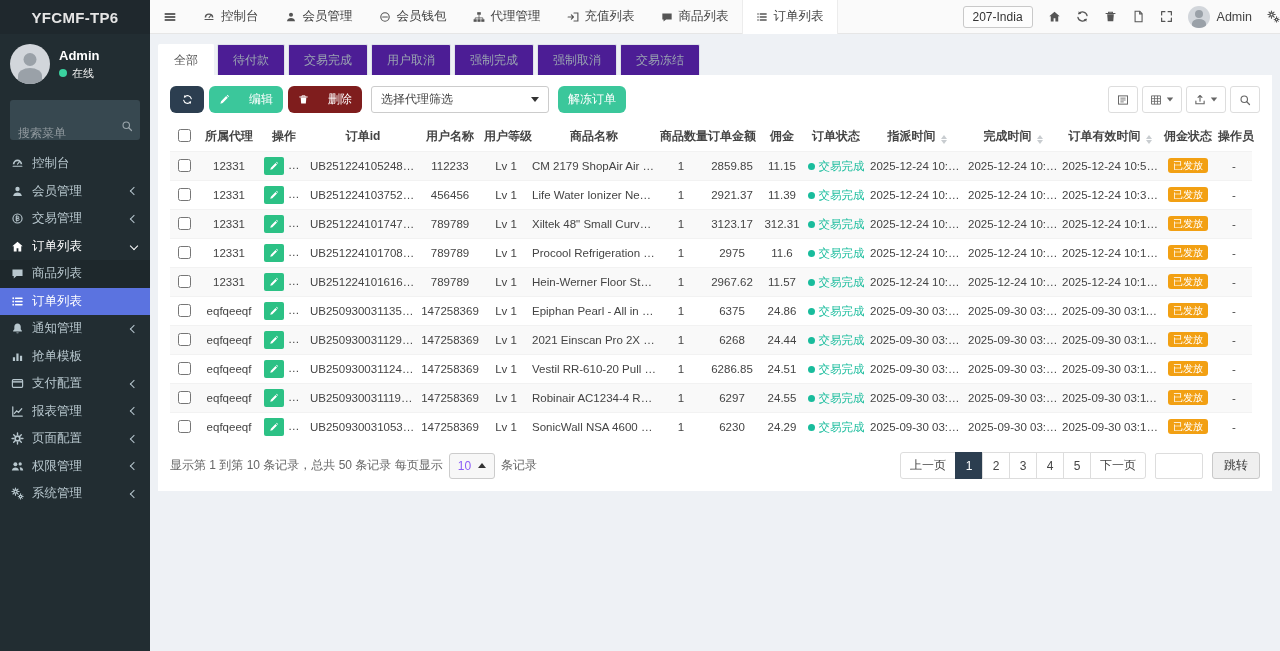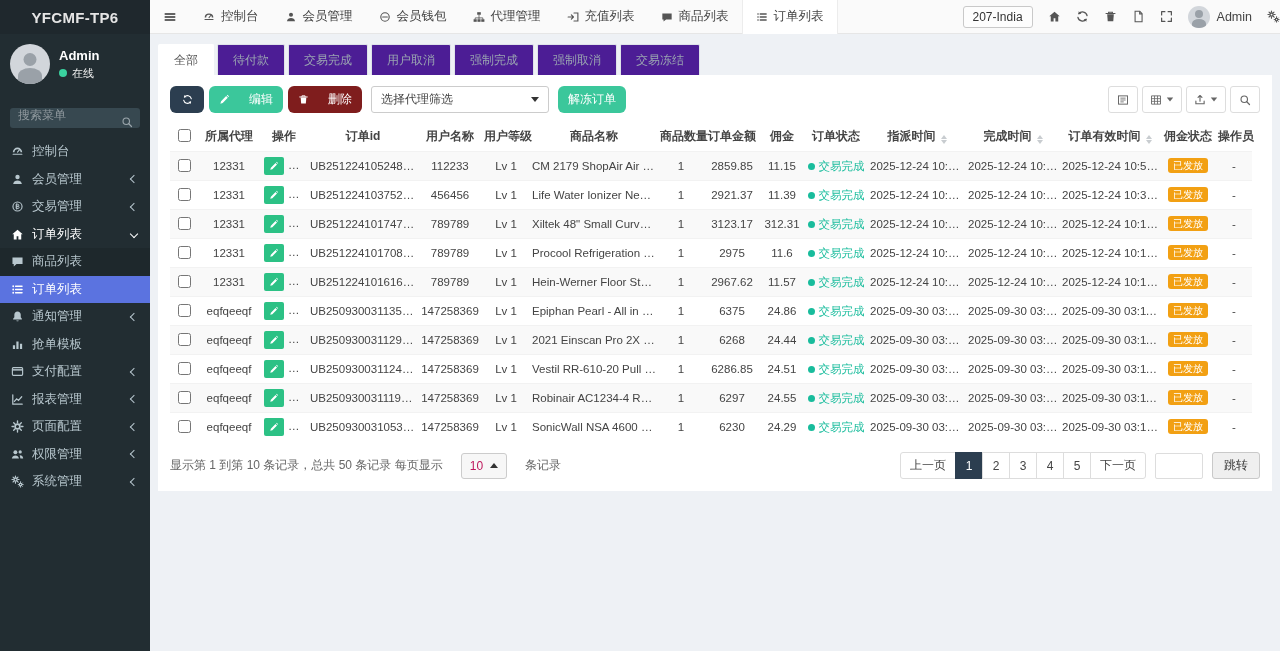--- a/index.html
+++ b/index.html
@@ -12,21 +12,21 @@
   .userpanel { display:flex; align-items:center; gap:9px; padding:10px 10px 8px; }
   .avatar { width:40px; height:40px; border-radius:50%; background:#d2d6db; position:relative; overflow:hidden; flex-shrink:0; }
   .avatar::before { content:""; position:absolute; left:50%; top:9px; transform:translateX(-50%); width:13px; height:13px; border-radius:50%; background:#9aa1a8; }
   .avatar::after { content:""; position:absolute; left:50%; top:24px; transform:translateX(-50%); width:24px; height:16px; border-radius:50% 50% 0 0; background:#9aa1a8; }
   .avatar.sm { width:22px; height:22px; }
   .avatar.sm::before { width:8px; height:8px; top:4px; }
   .avatar.sm::after { width:14px; height:9px; top:13px; }
   .uname { color:#fff; font-size:13px; font-weight:bold; margin-bottom:3px; }
   .ustatus { font-size:11px; color:#eee; display:flex; align-items:center; gap:5px; }
   .dot { width:8px; height:8px; border-radius:50%; background:#3ad29f; }
-  .searchbox { margin:16px 10px 10px; height:20px; background:#374850; border-radius:3px; display:flex; align-items:flex-start; }
+  .searchbox { margin:8px 10px 10px; height:40px; background:#374850; border-radius:3px; display:flex; align-items:flex-end; }
   .searchbox input { flex:1; min-width:0; background:transparent; border:none; outline:none; color:#fff; font-size:12px; padding:0 8px; font-family:inherit; }
   .searchbox input::placeholder { color:#90999e; }
   .searchbox .sbtn { width:26px; height:28px; background:transparent; border:none; color:#9aa5ab; display:flex; align-items:center; justify-content:center; cursor:pointer; }
   .menu { flex:1; }
   .mi { height:27.5px; display:flex; align-items:center; gap:8px; padding:0 11px; font-size:12.5px; cursor:pointer; color:#b8c7ce; }
   .mi .ic { width:13px; height:13px; display:inline-flex; flex-shrink:0; }
   .mi .lbl { flex:1; white-space:nowrap; }
   .mi.open { color:#fff; }
   .mi.sub { background:#1e282c; }
   .mi.active { background:#5b73e0; color:#fff; }
@@ -81,21 +81,21 @@
   .mini .ic { width:10px; height:10px; }
   .mini-edit { background:#2cc185; }
   .mini-del { background:#ec6459; }
   .status { color:#18bc9c; }
   .dot2 { display:inline-block; width:7px; height:7px; border-radius:50%; background:#18bc9c; margin-right:4px; }
   .badge { background:#f2a013; color:#fff; font-size:10px; padding:2px 5px; border-radius:3px; }
   input[type=checkbox] { width:13px; height:13px; cursor:pointer; }
 
   
   .tfoot { display:flex; align-items:center; margin-top:11px; font-size:12px; color:#666; }
-  .pgsize { display:inline-flex; align-items:center; gap:7px; border:1px solid #ccc; border-radius:3px; background:#f7f7f7; height:26px; padding:0 8px; margin:0 18px; cursor:pointer; color:#be185d; }
+  .pgsize { display:inline-flex; align-items:center; gap:7px; border:1px solid #ccc; border-radius:3px; background:#f7f7f7; height:26px; padding:0 8px; margin:0 6px; cursor:pointer; color:#8b5cf6; }
   .pager { margin-left:auto; display:flex; align-items:center; }
   .page { min-width:28px; height:27px; padding:0 9px; border:1px solid #ddd; background:#fff; color:#444; font-size:12px; display:flex; align-items:center; justify-content:center; margin-left:-1px; cursor:pointer; }
   .page:first-child { border-radius:3px 0 0 3px; }
   .page.last { border-radius:0 3px 3px 0; }
   .page.active { background:#2c3e50; border-color:#2c3e50; color:#fff; }
   .jumpin { width:48px; height:26px; border:1px solid #ddd; border-radius:2px; margin-left:9px; outline:none; padding:0 5px; font-family:inherit; }
   .jumpbtn { height:27px; padding:0 11px; margin-left:9px; border:1px solid #c9c9c9; border-radius:3px; background:#efefef; font-size:12px; color:#333; cursor:pointer; font-family:inherit; }
 </style>
 </head>
 <body>

